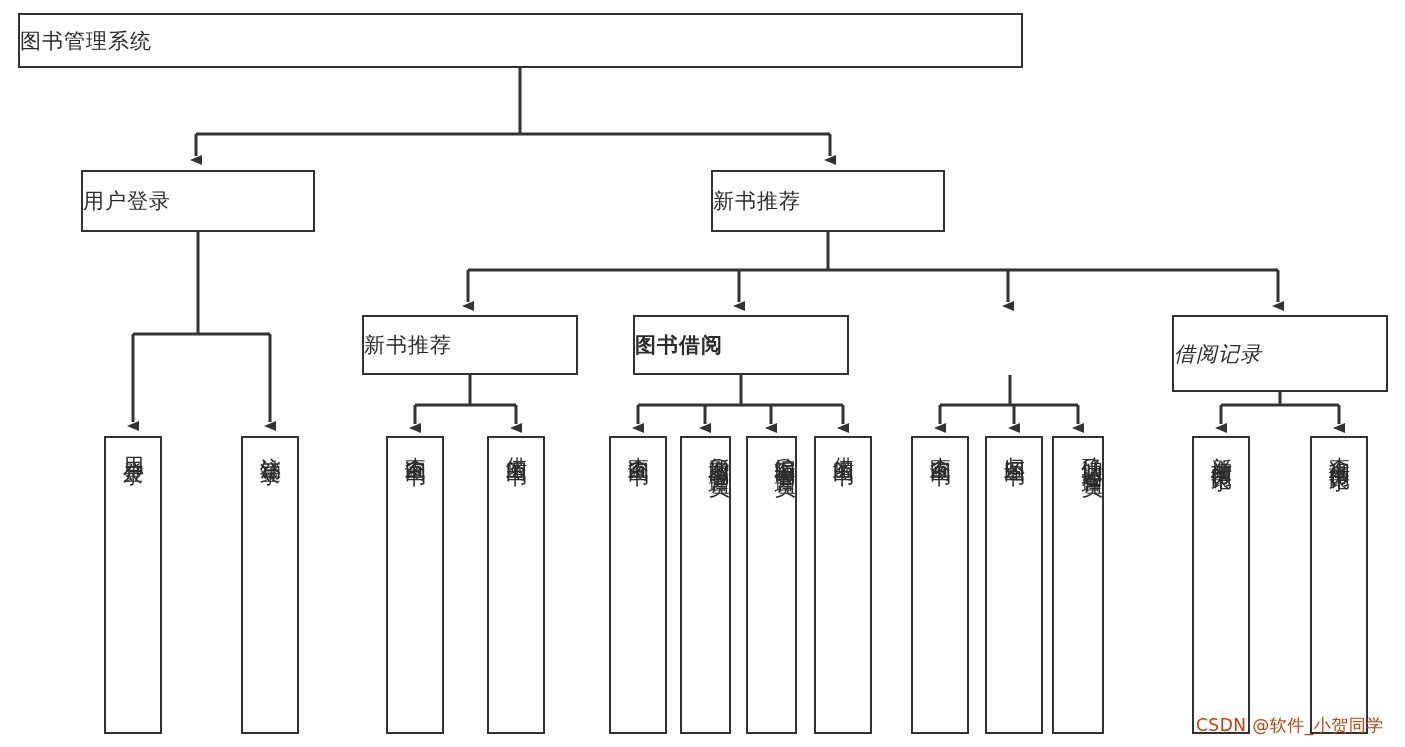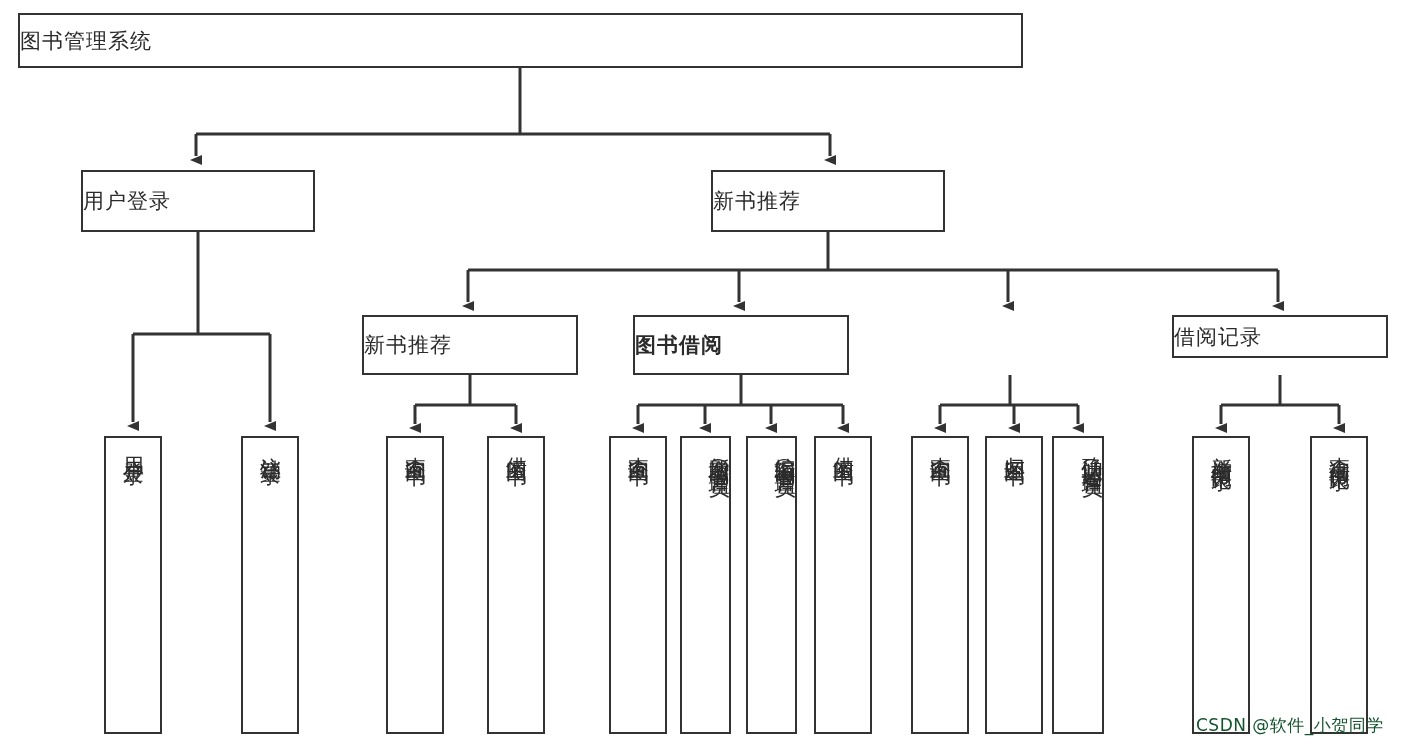--- a/index.html
+++ b/index.html
@@ -50,21 +50,21 @@
   .node.vert.top-align {
     align-items: flex-start;
   }
   .node-label {
     display: block;
     white-space: nowrap;
   }
   .watermark {
     position: absolute;
     font-size: 17px;
-    color: #14532d;
+    color: #c2410c;
     white-space: nowrap;
     letter-spacing: 0.5px;
   }
 </style>
 </head>
 <body>
 
 <div id="diagram-root">
 
   <svg id="connectors" viewBox="0 0 1405 747" xmlns="http://www.w3.org/2000/svg">
@@ -145,21 +145,21 @@
   <div class="node horiz" id="node-l2-1" style="left: 711px; top: 170px; width: 234px; height: 62px;">
     <span class="node-label">新书推荐</span>
   </div>
 
   <div class="node horiz" id="node-l3-0" style="left: 362px; top: 315px; width: 216px; height: 60px;">
     <span class="node-label">新书推荐</span>
   </div>
   <div class="node horiz" id="node-l3-1" style="left: 633px; top: 315px; width: 216px; height: 60px; font-weight: bold;">
     <span class="node-label">图书借阅</span>
   </div>
-  <div class="node horiz" id="node-l3-3" style="left: 1172px; top: 315px; width: 216px; height: 43px;">
+  <div class="node horiz" id="node-l3-3" style="left: 1172px; top: 315px; width: 216px; height: 77px; font-style: italic;">
     <span class="node-label">借阅记录</span>
   </div>
 
   <div class="node vert" id="node-leaf-0" style="left: 104px; top: 436px; width: 58px; height: 298px;">
     <span class="node-label">用户登录</span>
   </div>
   <div class="node vert" id="node-leaf-1" style="left: 241px; top: 436px; width: 58px; height: 298px;">
     <span class="node-label">注销登录</span>
   </div>
   <div class="node vert" id="node-leaf-2" style="left: 386px; top: 436px; width: 58px; height: 298px;">

